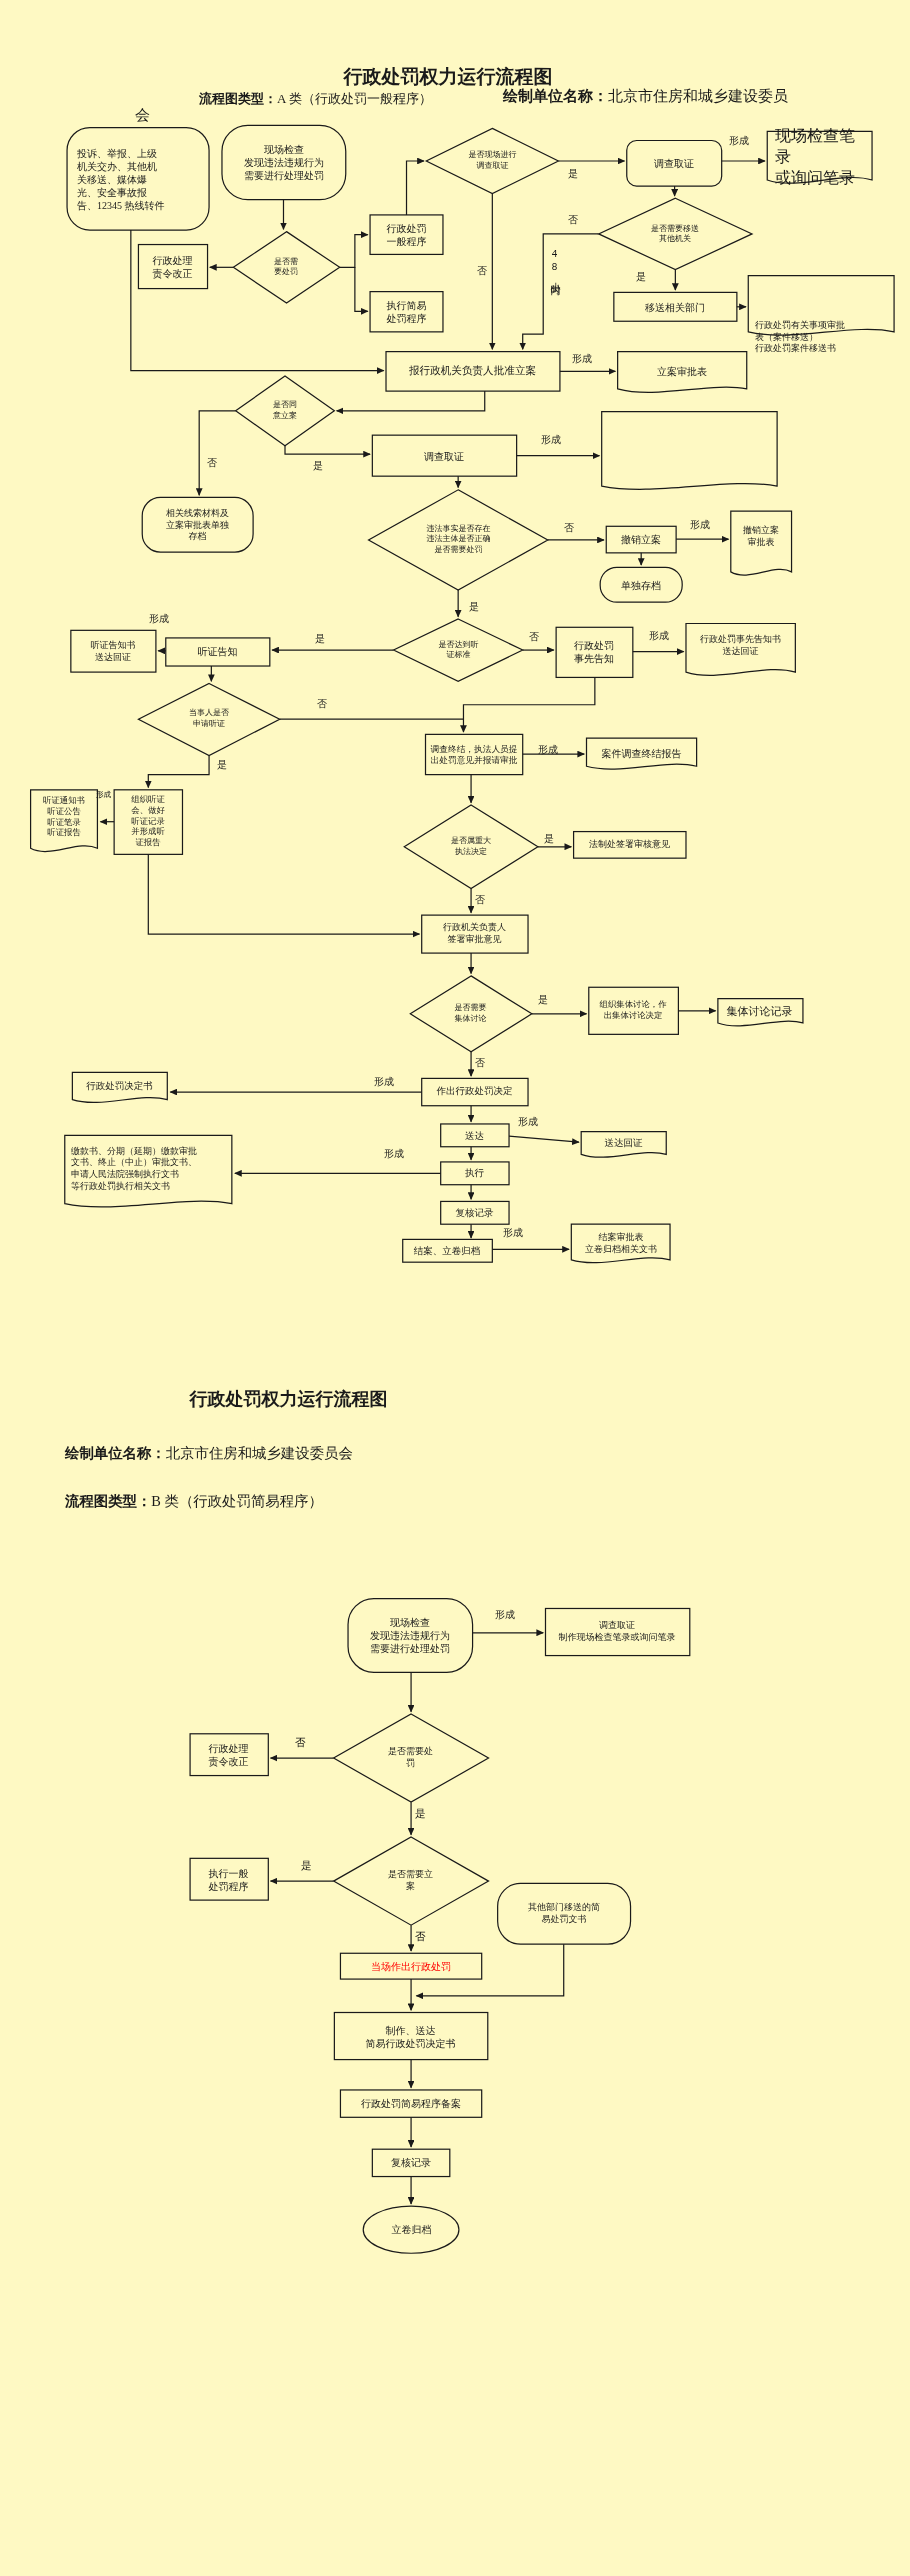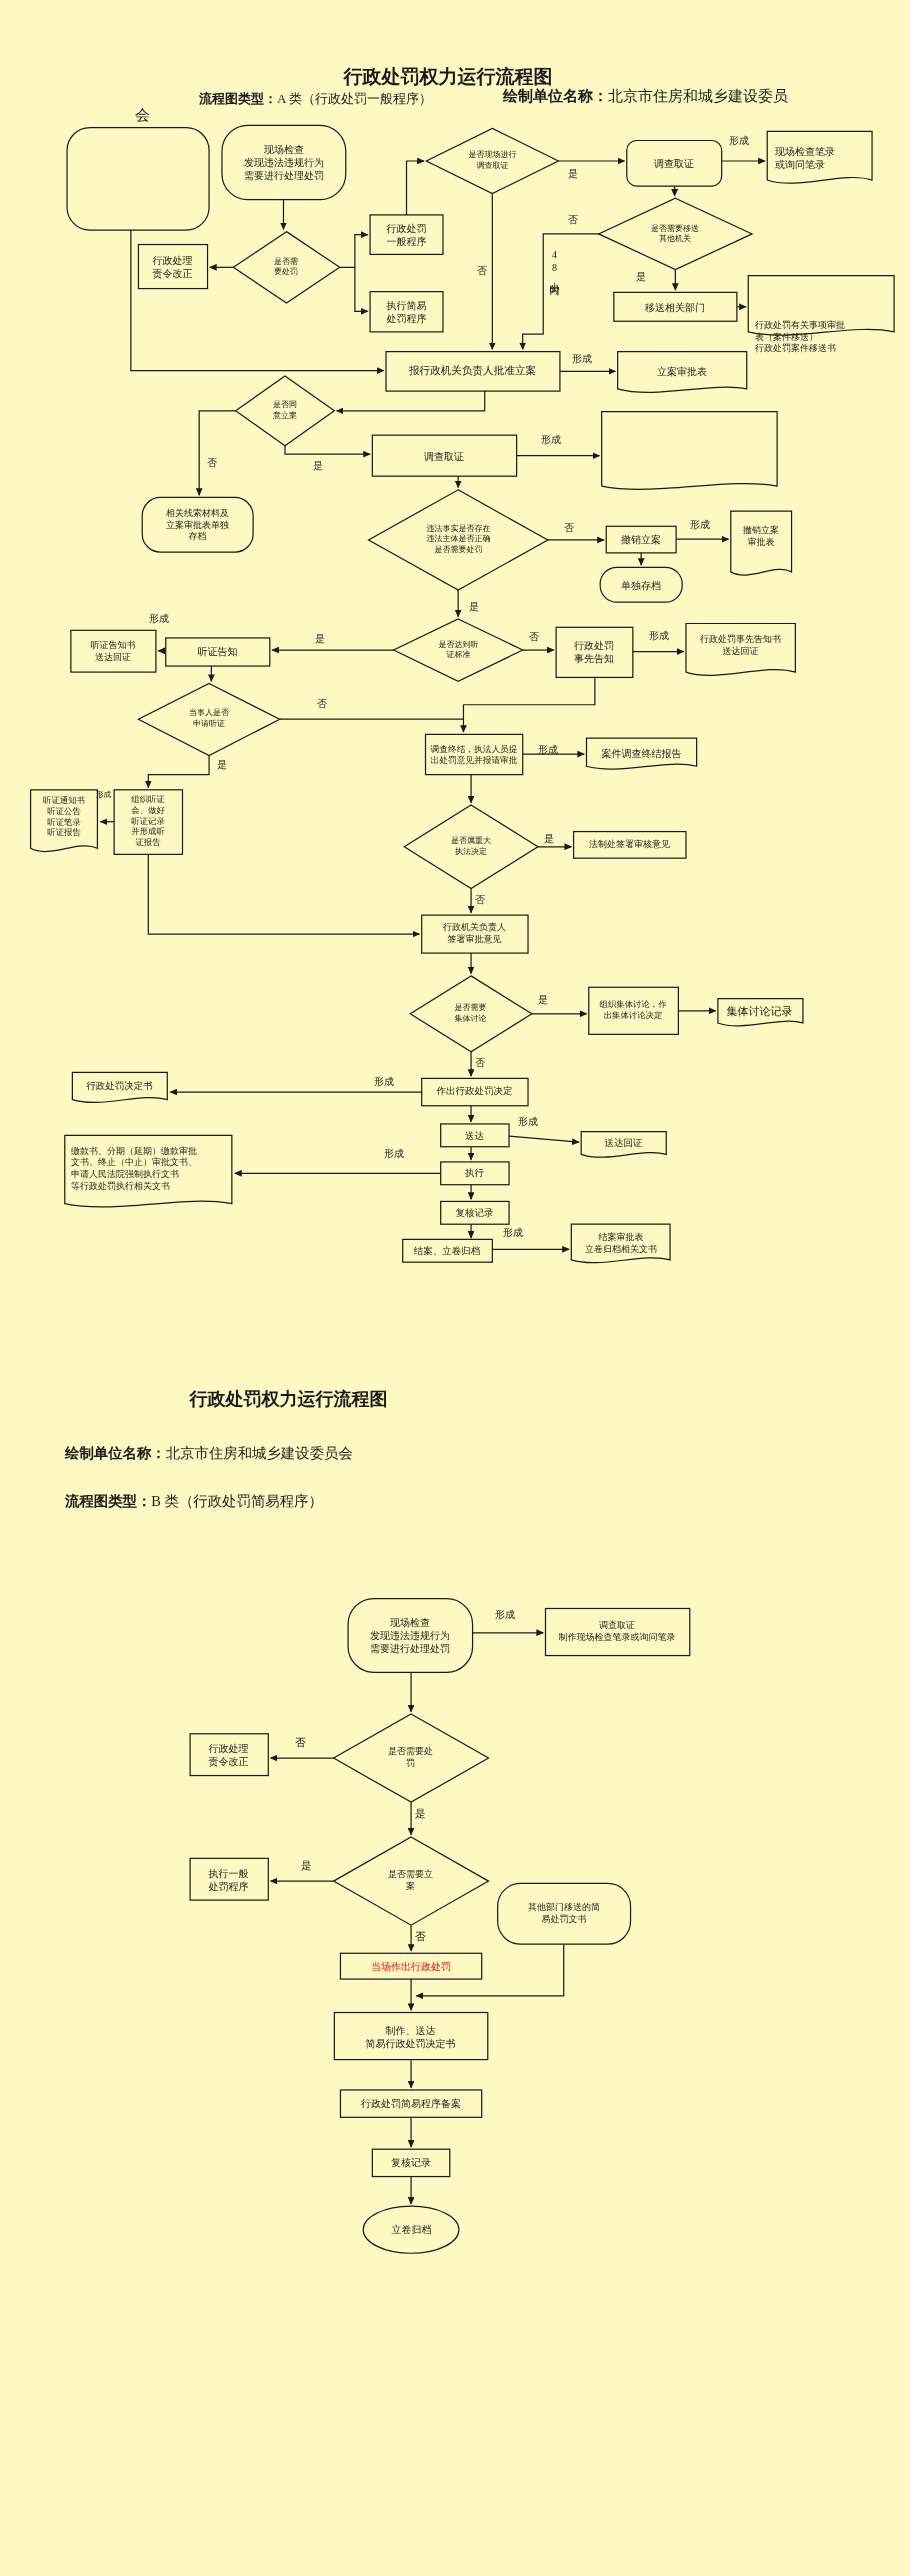--- a/index.html
+++ b/index.html
@@ -5,21 +5,21 @@
   html,body{margin:0;padding:0;background:#fff;}
   #canvas{position:relative;width:911px;height:2576px;background:#fef9c3;overflow:hidden;
           font-family:"Liberation Serif","DejaVu Serif",serif;color:#1a1a1a;}
   #shapes{position:absolute;left:0;top:0;}
   .s{fill:none;stroke:#1a1a1a;stroke-width:1.6;}
   .e{fill:none;stroke:#1a1a1a;stroke-width:1.6;marker-end:url(#arr);}
   .e2{fill:none;stroke:#1a1a1a;stroke-width:1.6;}
   .t{position:absolute;display:flex;align-items:center;justify-content:center;
      text-align:center;white-space:pre-line;line-height:1.3;}
   .tl{justify-content:flex-start;text-align:left;}
-  .lab{position:absolute;font-size:10px;white-space:nowrap;}
+  .lab{position:absolute;font-size:10px;white-space:nowrap;font-family:Liberation Mono, monospace;}
   .vert{writing-mode:vertical-rl;text-orientation:upright;letter-spacing:1.5px;}
   .b{font-weight:bold;}
   .hline{position:absolute;white-space:nowrap;}
   .red{color:#ff0000;}
 </style>
 </head>
 <body>
 
 <div id="canvas">
 
@@ -164,35 +164,40 @@
 
 <div class="hline b" style="left:319px;top:64px;width:258px;font-size:19px;text-align:center;position:absolute;">行政处罚权力运行流程图</div>
 <div class="hline" style="left:199px;top:90px;font-size:13px;">
   <span class="b">流程图类型：</span><span>A 类（行政处罚一般程序）</span>
 </div>
 <div class="hline" style="left:503px;top:87px;font-size:15px;text-align:center;">
   <span class="b">绘制单位名称：</span><span>北京市住房和城乡建设委员</span>
 </div>
 <div class="hline" style="left:135px;top:106px;font-size:15px;">会</div>
 
+<div class="t tl" style="left:77px;top:137px;width:124px;height:85px;font-size:10px;">投诉、举报、上级
+机关交办、其他机
+关移送、媒体爆
+光、安全事故报
+告、12345 热线转件</div>
 <div class="t" style="left:228px;top:135px;width:112px;height:55px;font-size:10px;">现场检查
 发现违法违规行为
 需要进行处理处罚</div>
 <div class="t" style="left:252px;top:249px;width:68px;height:36px;font-size:8px;">是否需
 要处罚</div>
 <div class="t" style="left:141px;top:251px;width:63px;height:32px;font-size:10px;">行政处理
 责令改正</div>
 <div class="t" style="left:374px;top:219px;width:65px;height:32px;font-size:10px;">行政处罚
 一般程序</div>
 <div class="t" style="left:374px;top:296px;width:65px;height:32px;font-size:10px;">执行简易
 处罚程序</div>
 <div class="t" style="left:437px;top:141px;width:111px;height:39px;font-size:8px;">是否现场进行
 调查取证</div>
 <div class="t" style="left:634px;top:152px;width:80px;height:23px;font-size:10px;">调查取证</div>
-<div class="t tl" style="left:775px;top:138px;width:93px;height:39px;font-size:10px;">现场检查笔录
+<div class="t tl" style="left:775px;top:138px;width:93px;height:39px;font-size:16px;">现场检查笔录
 或询问笔录</div>
 <div class="t" style="left:611px;top:216px;width:128px;height:36px;font-size:8px;">是否需要移送
 其他机关</div>
 <div class="t" style="left:619px;top:298px;width:112px;height:18px;font-size:10px;">移送相关部门</div>
 <div class="t tl" style="left:755px;top:281px;width:135px;height:49px;font-size:9px;margin-top:32px;">行政处罚有关事项审批
 表（案件移送）
 行政处罚案件移送书</div>
 <div class="t" style="left:391px;top:361px;width:163px;height:20px;font-size:10.6px;">报行政机关负责人批准立案</div>
 <div class="t" style="left:623px;top:361px;width:118px;height:20px;font-size:10px;">立案审批表</div>
 <div class="t" style="left:251px;top:393px;width:68px;height:35px;font-size:8px;">是否同

